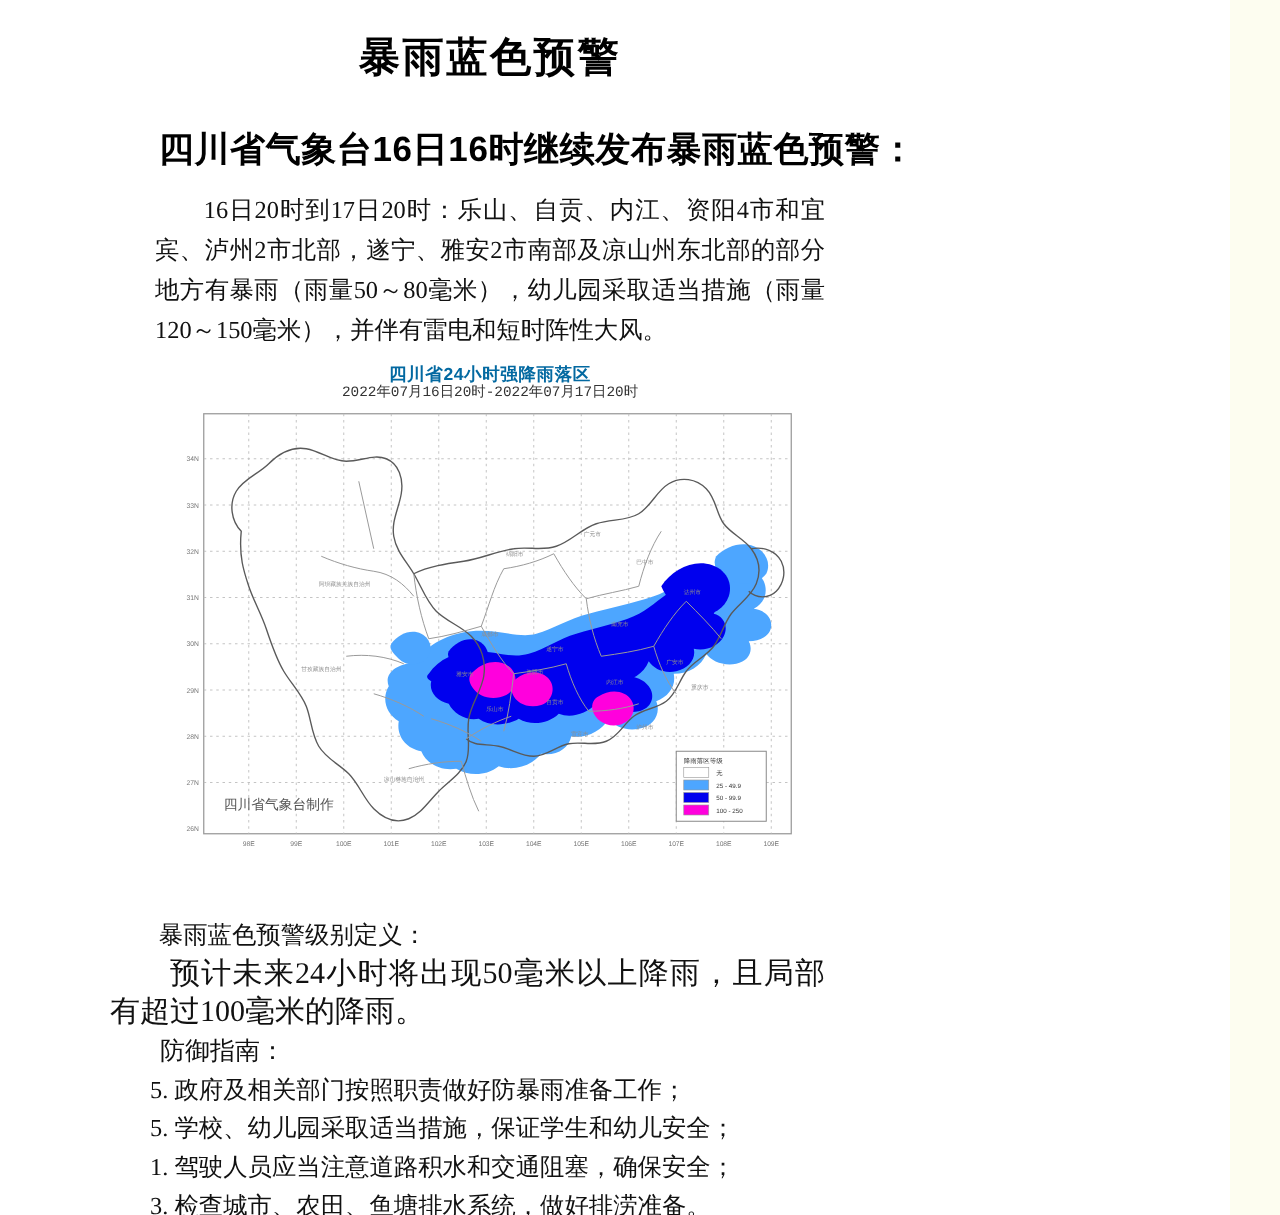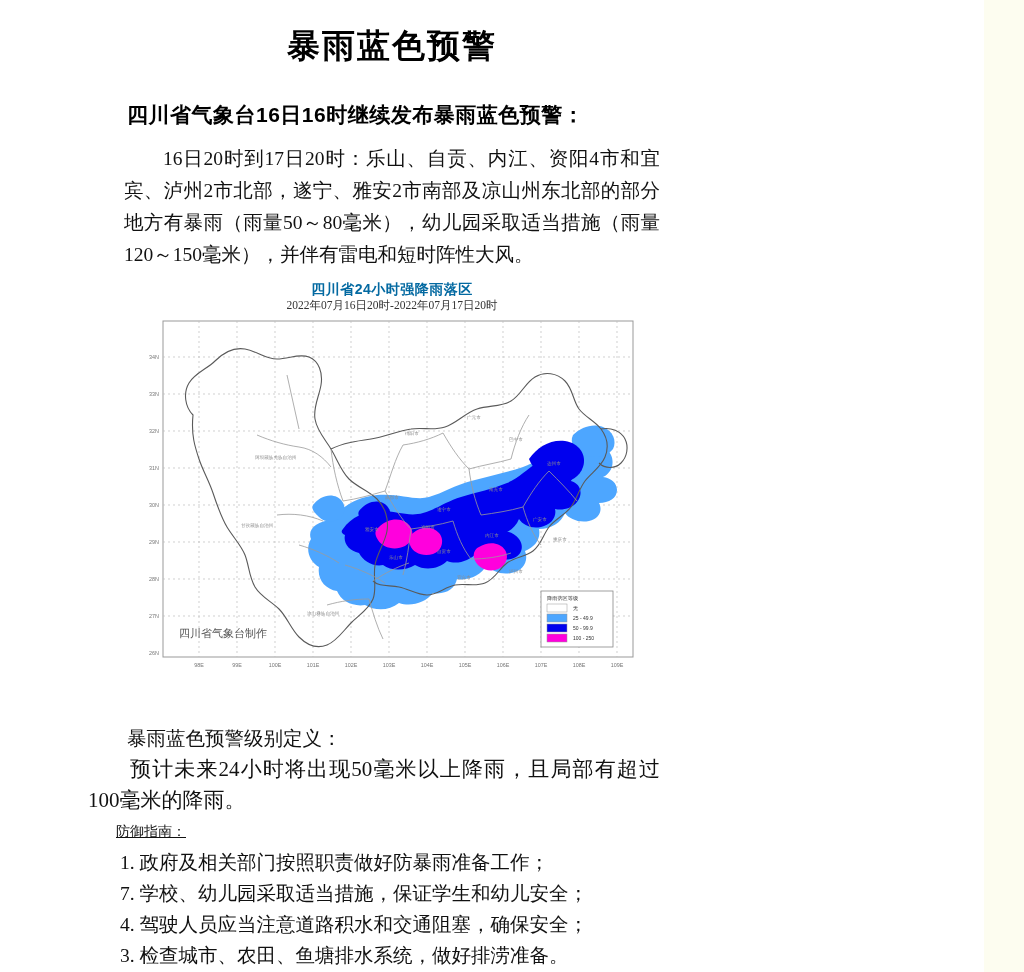--- a/index.html
+++ b/index.html
@@ -34,21 +34,21 @@
     font-size: 33px;
     letter-spacing: 2px;
     margin: 0;
     padding-top: 24px;
     color: #000;
   }
 
   .subtitle {
     font-family: "Liberation Sans", "DejaVu Sans", sans-serif;
     font-weight: bold;
-    font-size: 21px;
+    font-size: 28px;
     margin: 0;
     padding: 32px 0 0 127px;
     color: #000;
     letter-spacing: 0.5px;
   }
 
   .body-para {
     font-size: 19.5px;
     line-height: 32px;
     margin: 0;
@@ -69,21 +69,21 @@
     color: #0369a1;
     font-family: "Liberation Sans", "DejaVu Sans", sans-serif;
     font-weight: bold;
     font-size: 14px;
     letter-spacing: 0.5px;
     line-height: 16px;
   }
   .map-subtitle {
     text-align: center;
     color: #333;
-    font-family: Liberation Serif, serif;
+    font-family: Liberation Mono, monospace;
     font-size: 11.5px;
     line-height: 16px;
     margin-bottom: 2px;
   }
   .map-canvas {
     width: 510px;
     height: 372px;
     display: block;
     margin: 0 auto;
     background: #ffffff;
@@ -95,35 +95,34 @@
     margin-top: 36px;
   }
   .lower .lead {
     font-size: 19.5px;
     line-height: 31px;
     margin: 0;
     text-indent: 2em;
     color: #111;
   }
   .lower .flow {
-    font-size: 21px;
+    font-size: 24px;
     line-height: 31px;
     margin: 0;
     text-indent: 2em;
     text-align: justify;
     color: #111;
   }
   .lower .flow.cont { text-indent: 0; }
   .lower .guide-head {
-    font-size: 14px;
+    font-size: 20px;
     line-height: 31px;
     margin: 0;
     text-indent: 2em;
     color: #111;
-    text-decoration: underline;
   }
   .guide-list {
     list-style: none;
     margin: 0;
     padding: 0 0 0 2em;
   }
   .guide-list li {
     font-size: 19.5px;
     line-height: 31px;
     color: #111;
@@ -350,20 +349,20 @@
         <text x="22" y="340">26N</text>
       </g>
     </svg>
   </div>
 
   <div class="lower">
     <p class="lead">暴雨蓝色预警级别定义：</p>
     <p class="flow">预计未来24小时将出现50毫米以上降雨，且局部有超过100毫米的降雨。</p>
     <p class="guide-head">防御指南：</p>
     <ul class="guide-list">
-      <li>1. 政府及相关部门按照职责做好防暴雨准备工作；</li>
-      <li>7. 学校、幼儿园采取适当措施，保证学生和幼儿安全；</li>
-      <li>4. 驾驶人员应当注意道路积水和交通阻塞，确保安全；</li>
+      <li>5. 政府及相关部门按照职责做好防暴雨准备工作；</li>
+      <li>5. 学校、幼儿园采取适当措施，保证学生和幼儿安全；</li>
+      <li>1. 驾驶人员应当注意道路积水和交通阻塞，确保安全；</li>
       <li>3. 检查城市、农田、鱼塘排水系统，做好排涝准备。</li>
     </ul>
   </div>
 
 </div>
 
 </body></html>

